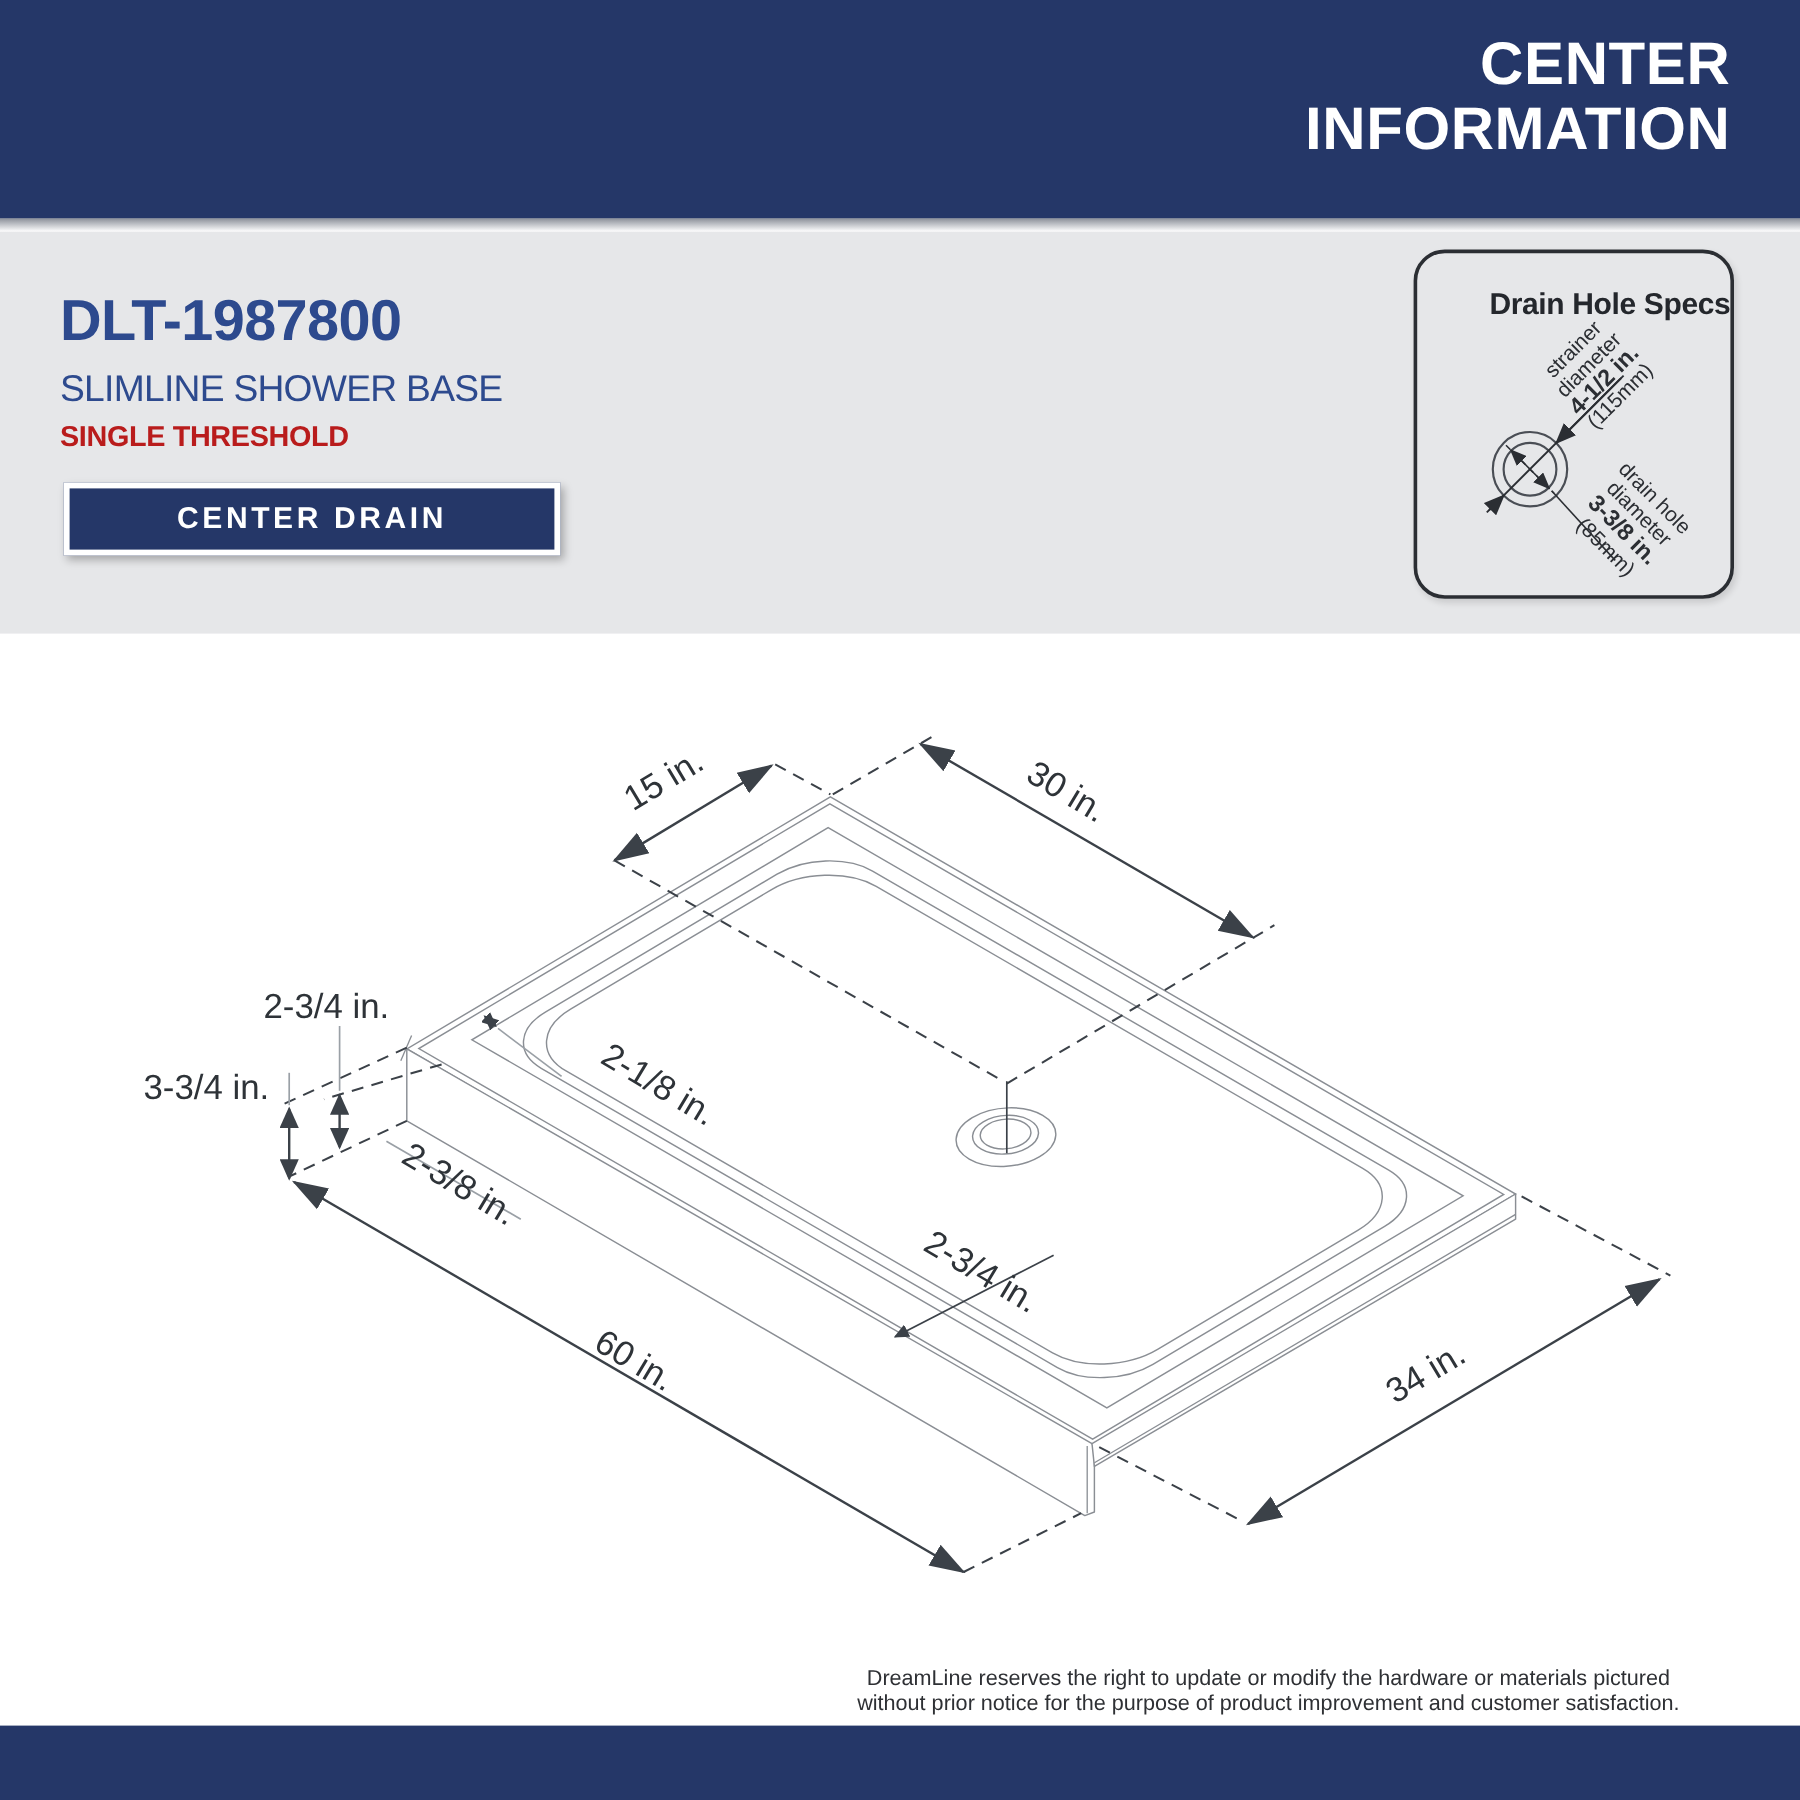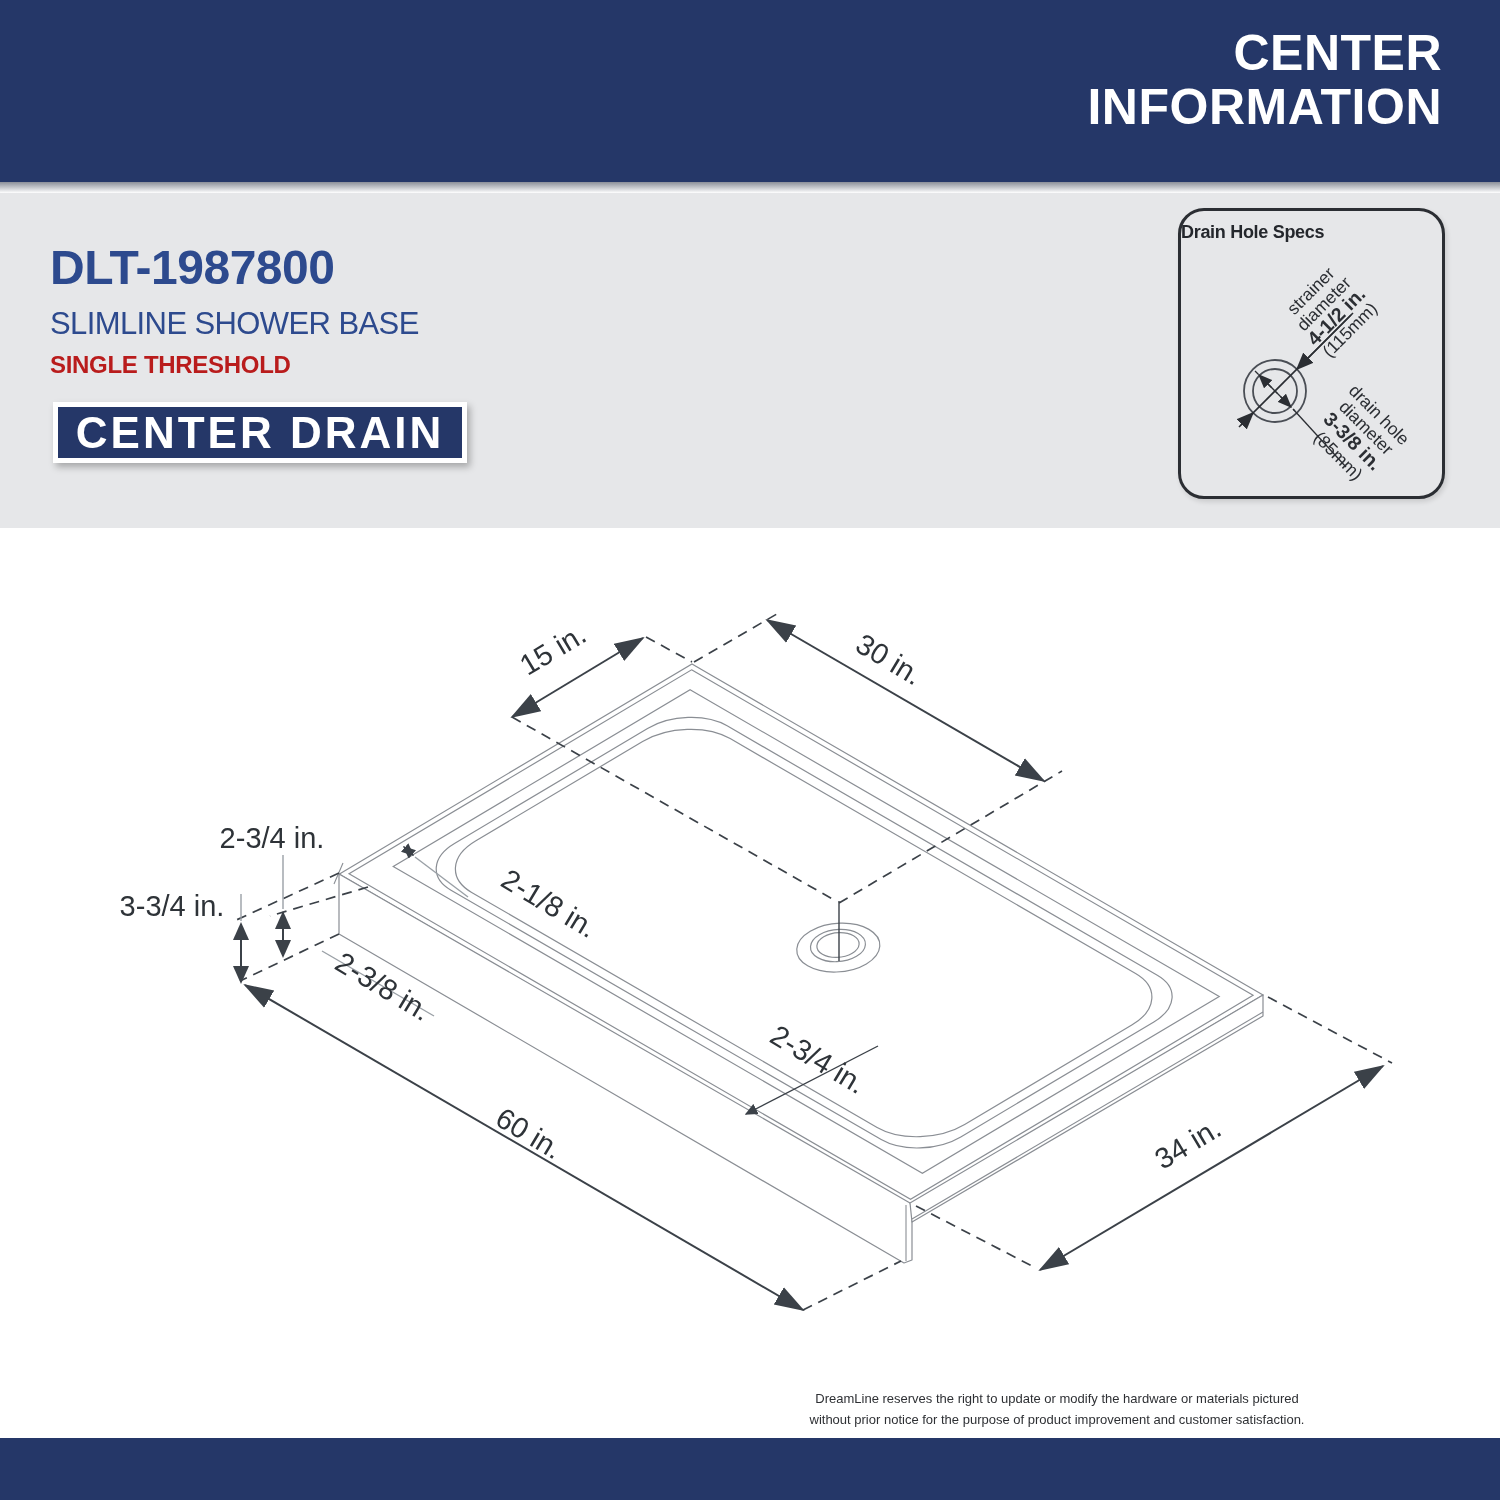--- a/index.html
+++ b/index.html
@@ -19,43 +19,43 @@
   .hdr-model{position:absolute;left:50px;top:240px;font-size:48px;font-weight:bold;
     color:#2d4a8e;letter-spacing:-.5px;}
   .hdr-product{position:absolute;left:50px;top:306px;font-size:31px;font-weight:normal;
     color:#2d4a8e;letter-spacing:-.6px;}
   .hdr-variant{position:absolute;left:50px;top:351px;font-size:24px;font-weight:bold;
     color:#b91c1c;letter-spacing:-.3px;}
   .drain-btn{position:absolute;left:53px;top:402px;width:414px;height:61px;
     background:#253768;border:5px solid #ffffff;box-sizing:border-box;
     display:flex;align-items:center;justify-content:center;
     box-shadow:3px 4px 7px rgba(0,0,0,.28);}
-  .drain-btn span{color:#ffffff;font-size:44px;font-weight:bold;letter-spacing:3px;}
+  .drain-btn span{color:#ffffff;font-size:25px;font-weight:bold;letter-spacing:3px;}
   
   .specs-box{position:absolute;left:1178px;top:208px;width:267px;height:291px;
     border:3px solid #2b2e33;border-radius:26px;box-sizing:border-box;
     box-shadow:2px 3px 5px rgba(0,0,0,.12);}
-  .specs-title{position:absolute;left:0;top:11px;width:100%;text-align:left;
-    font-size:18px;font-weight:bold;color:#24272c;letter-spacing:-.3px;}
+  .specs-title{position:absolute;left:0;top:29px;width:100%;text-align:right;
+    font-size:25px;font-weight:bold;color:#24272c;letter-spacing:-.3px;}
   .specs-svg{position:absolute;left:0;top:0;}
   .specs-svg text{fill:#2b2e33;font-family:"Liberation Sans",sans-serif;font-size:17.5px;}
   .specs-svg text.bold{font-weight:bold;font-size:19.5px;}
   
   .diagram{position:absolute;left:0;top:0;width:1500px;height:1500px;}
   .iso{stroke:#8a8e94;fill:none;stroke-width:1.2;}
   .face{stroke:#8a8e94;fill:#ffffff;stroke-width:1.2;stroke-linejoin:round;}
   .thin{stroke:#8a8e94;fill:none;stroke-width:1.1;}
   .dim{stroke:#3b4148;fill:none;stroke-width:2;}
   .dsh{stroke:#3b4148;fill:none;stroke-width:1.7;stroke-dasharray:10 7;}
   .ldr{stroke:#9aa0a6;fill:none;stroke-width:1.4;}
   .ldr2{stroke:#3b4148;fill:none;stroke-width:1.4;}
   .dimtxt{fill:#2e3338;font-size:29px;font-family:"Liberation Sans",sans-serif;}
   
   .footer-note{position:absolute;right:58px;top:1388px;width:770px;text-align:center;
-    font-size:13px;line-height:21px;color:#2e3034;}
+    font-size:18px;line-height:21px;color:#2e3034;}
   .footer-bar{position:absolute;left:0;top:1438px;width:1500px;height:62px;background:#253768;}
 </style>
 </head>
 <body>
 
 <div class="top-bar"></div>
 <div class="top-shadow"></div>
 <div class="model-title">
   <div>CENTER</div>
   <div>INFORMATION</div>

